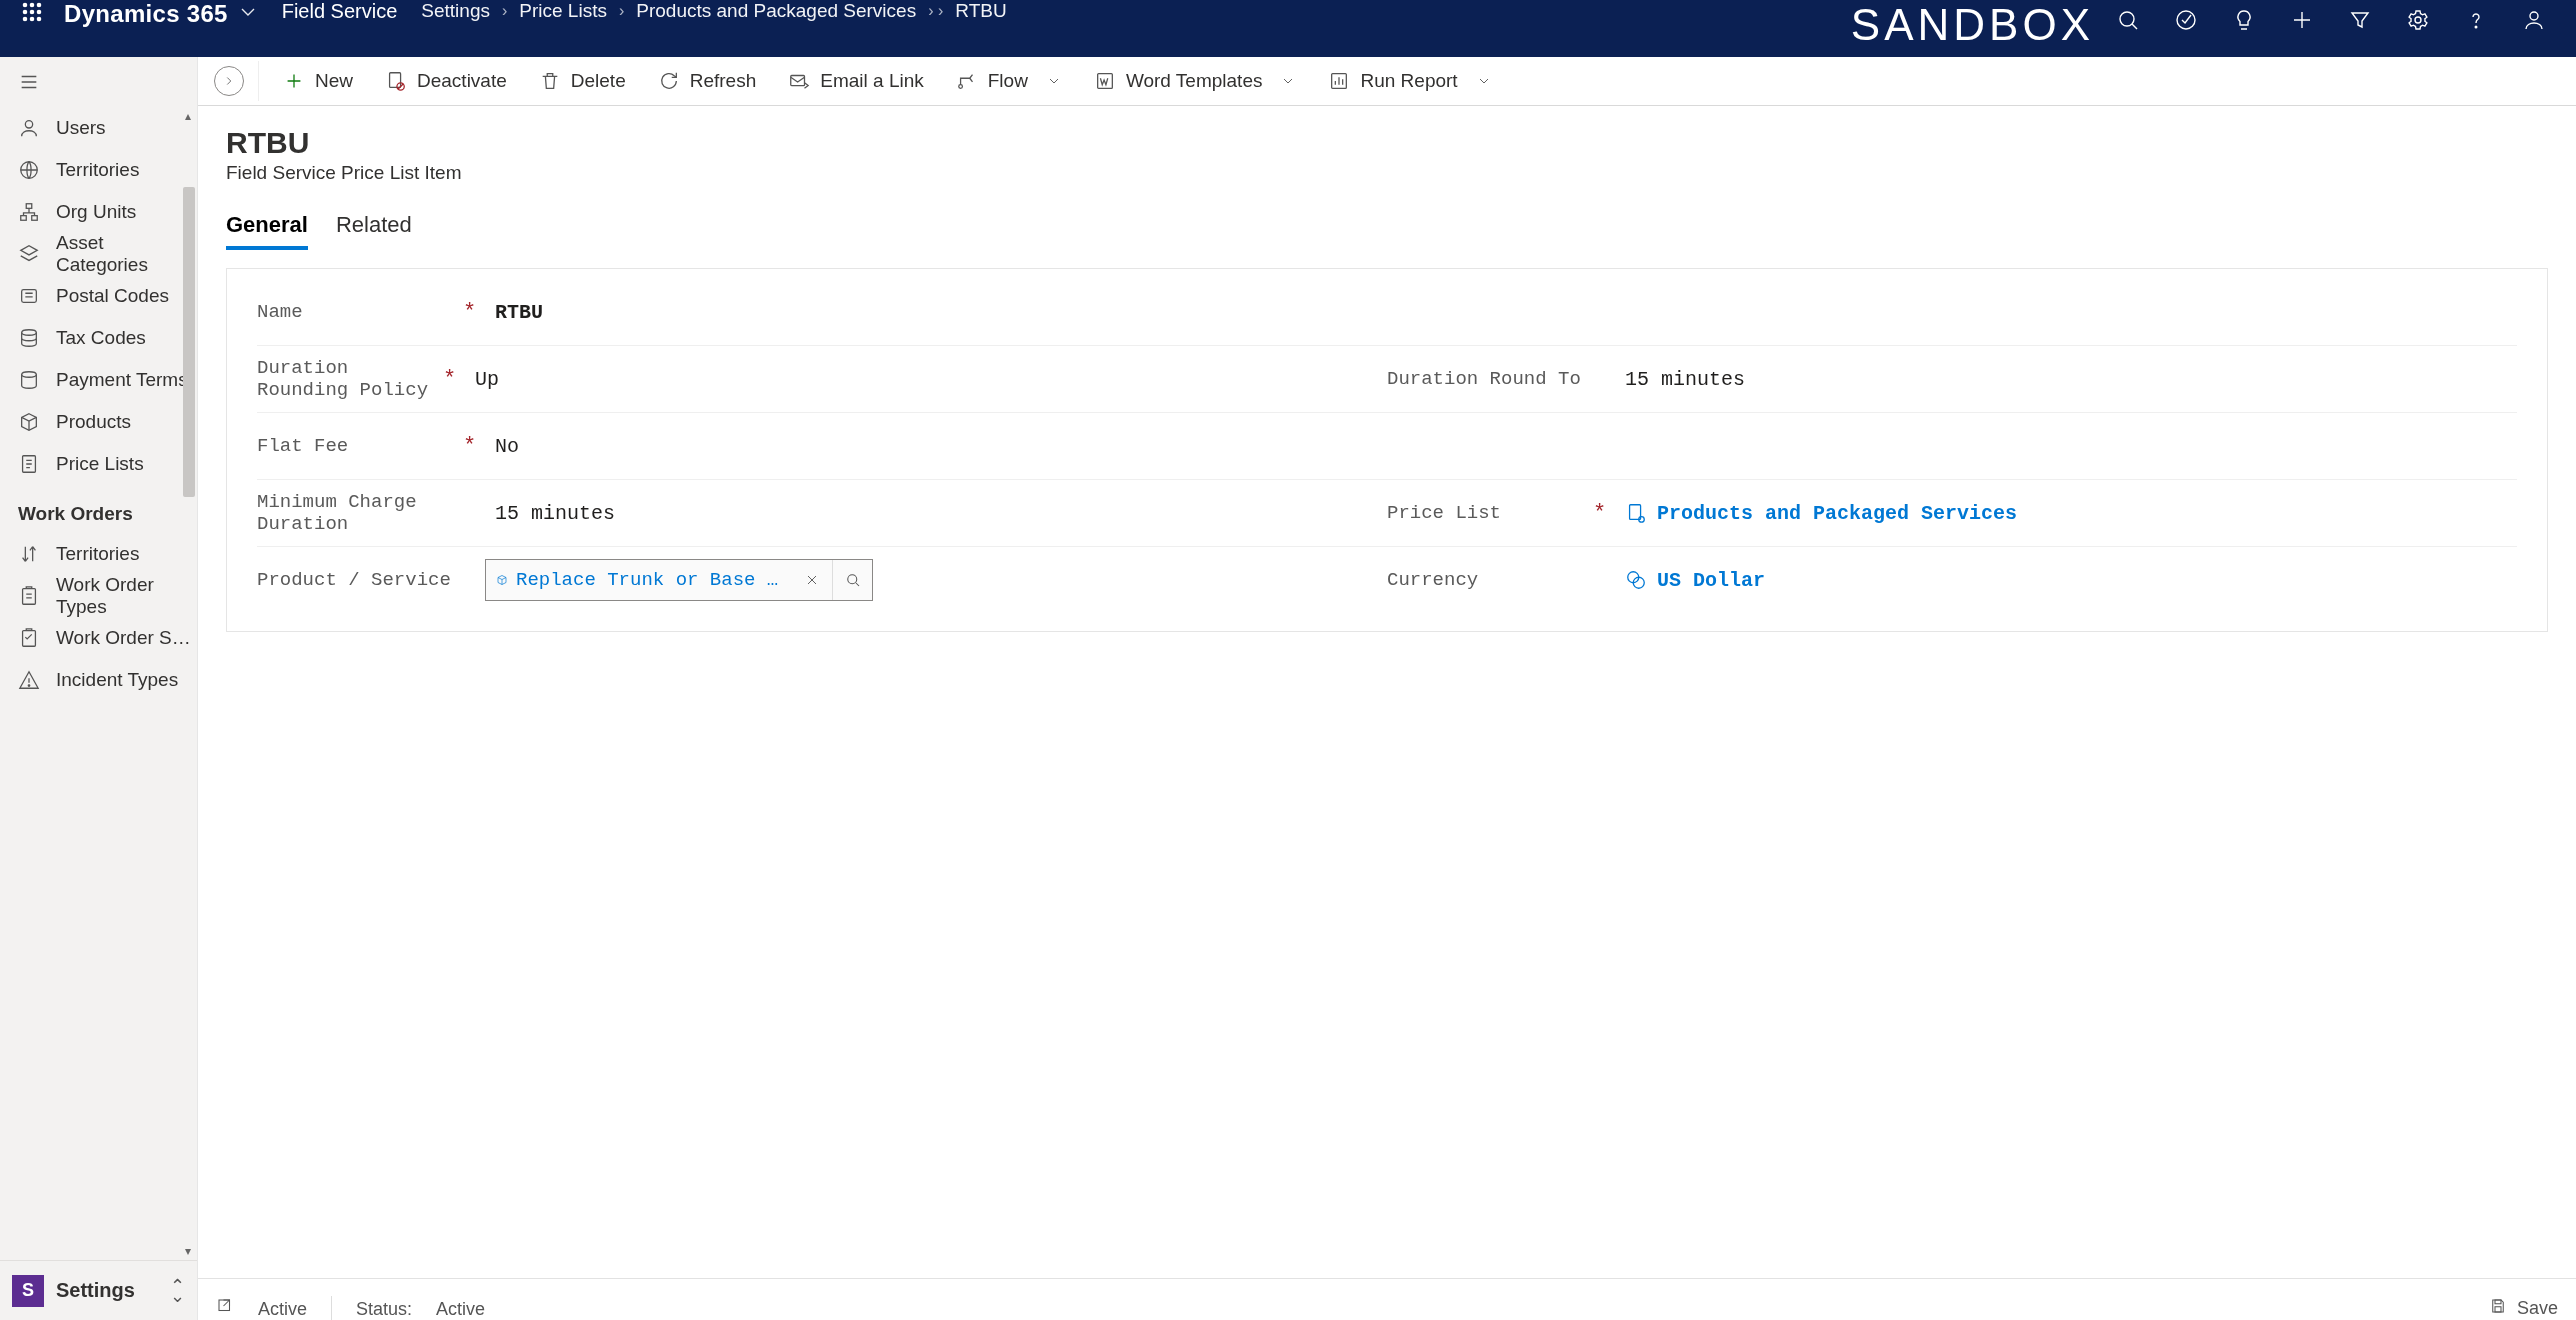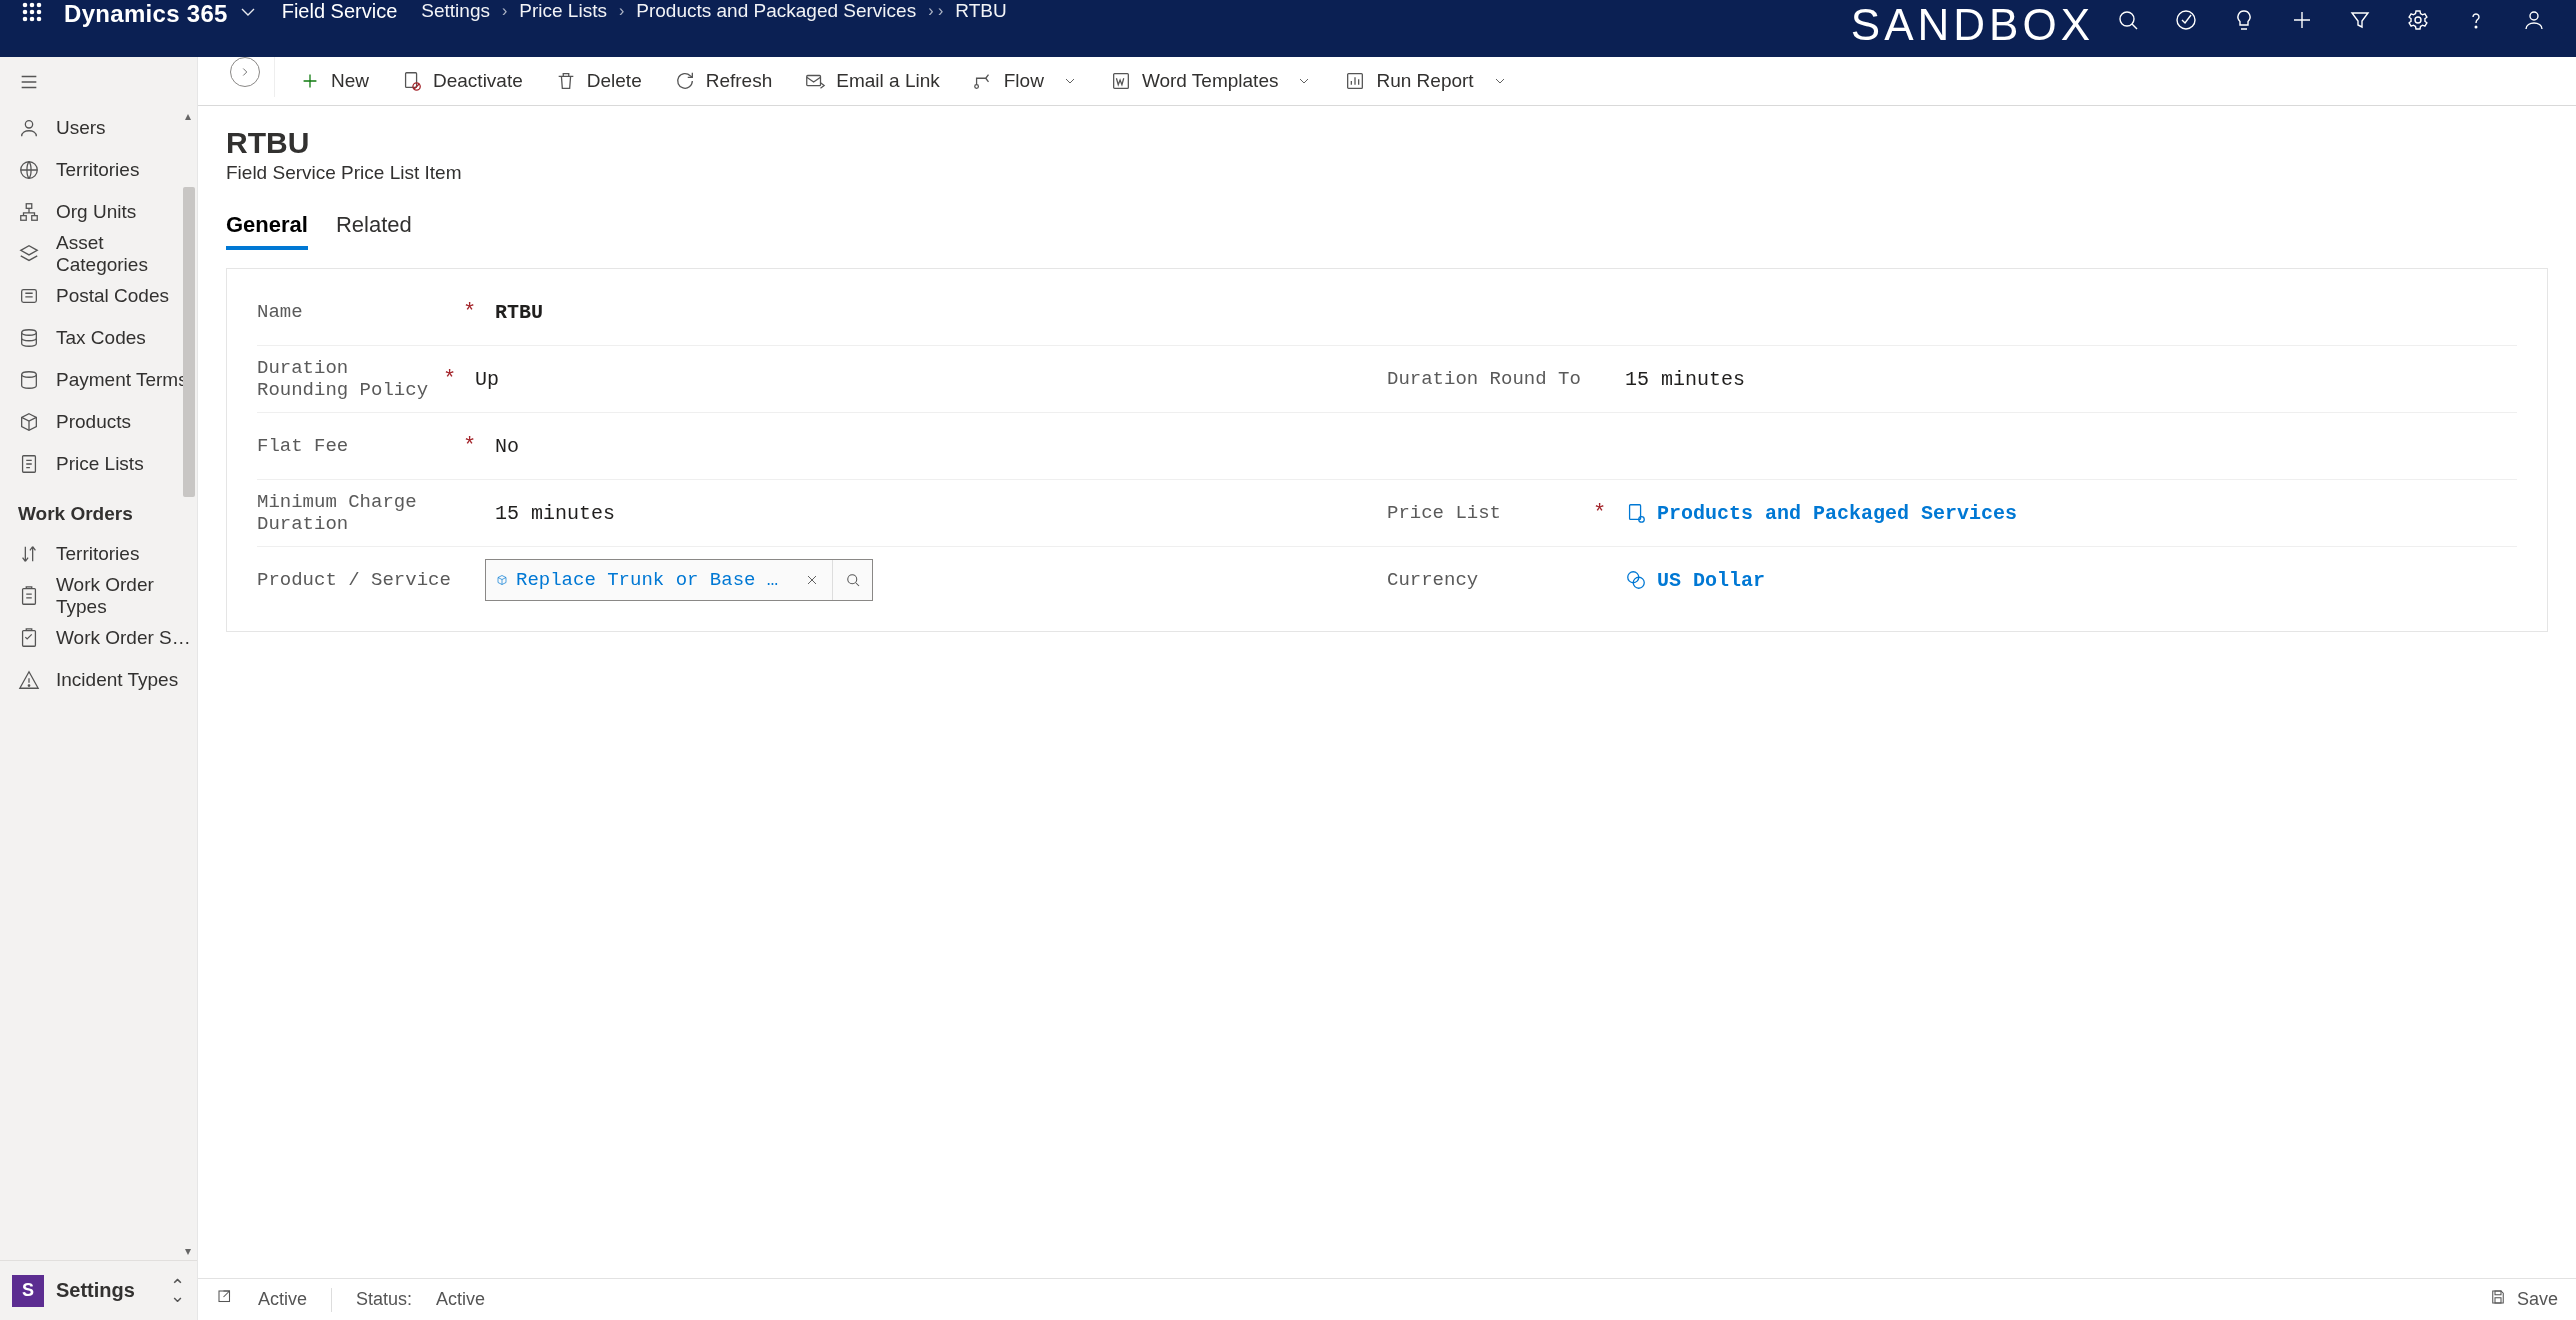--- a/index.html
+++ b/index.html
@@ -42,21 +42,21 @@
   .sb-arrow { position:absolute; right:3px; font-size:12px; color:#666; width:12px; text-align:center;}
   .sb-arrow.up { top:2px;} .sb-arrow.down{ bottom:2px;}
   .sb-item { display:flex; align-items:center; gap:16px; height:42px; padding-left:18px; font-size:19px; color:#323130; cursor:pointer;}
   .sb-group { font-weight:600; font-size:19px; padding:18px 0 8px 18px; }
   .sb-item svg { flex:none; }
   .area-switch { height:60px; border-top:1px solid #e1dfdd; display:flex; align-items:center; gap:12px; padding:0 12px;}
   .area-badge { width:32px; height:32px; background:#5c2d91; color:#fff; display:flex; align-items:center; justify-content:center; font-weight:600; font-size:18px;}
   .area-switch .label { font-weight:600; font-size:20px; flex:1;}
   .area-switch .updown { font-size:18px; color:#555; line-height:10px; display:flex; flex-direction:column; gap:0;}
   .main { flex:1; display:flex; flex-direction:column; position:relative;}
-  .cmdbar { height:49px; border-bottom:1px solid #d9d9d9; display:flex; padding-left:26px; gap:4px; font-size:19px;}
+  .cmdbar { height:49px; border-bottom:1px solid #d9d9d9; display:flex; align-items:center; padding-left:10px; gap:4px; font-size:19px;}
   .cmd { display:flex; align-items:center; gap:10px; padding:6px 14px; border-radius:3px; cursor:pointer;}
   .cmd svg{ flex:none;}
   .go-circle { width:30px;height:30px;border:1px solid #8a8886;border-radius:50%;display:flex;align-items:center;justify-content:center;margin:0 10px 0 6px;}
   .content { flex:1; padding:20px 28px 10px 28px; overflow:auto;}
   .record-title { font-size:30px; font-weight:600;}
   .record-sub { font-size:19px; color:#323130; margin-top:2px;}
   .tabs { display:flex; gap:28px; margin-top:28px; }
   .tab { font-size:22px; padding-bottom:8px; cursor:pointer;}
   .tab.active { font-weight:600; color:#000; border-bottom:4px solid var(--accent);}
   .form-card { border:1px solid #e5e5e5; margin-top:18px; background:#fff;}
@@ -68,21 +68,21 @@
   .lbl { width:200px; font-size:19px; color:#5a5a5a; padding:8px 0;}
   .req { color:#a4262c; font-size:22px; width:16px; text-align:left;}
   .val { font-size:20px; color:#201f1e; padding-left:10px;}
   .val.bold{ font-weight:600;}
   .link { color:var(--link); font-weight:600;}
   .lookup-box { display:flex; align-items:center; border:1px solid #8a8886; background:#fafafa; height:42px; width:388px; }
   .lookup-box .pill { display:flex; align-items:center; gap:8px; padding:0 10px; color:var(--link); font-size:19px; overflow:hidden; white-space:nowrap; text-overflow:ellipsis; flex:1;}
   .lookup-box .xbtn, .lookup-box .sbtn { width:40px; display:flex; align-items:center; justify-content:center; height:100%;}
   .lookup-box .sbtn{ border-left:1px solid #ddd;}
   .iconlink { display:flex; align-items:center; gap:10px;}
-  .statusbar { height:42px; border-top:1px solid #e2e2e2; display:flex; align-items:center; padding:0 18px; font-size:18px; color:#555; gap:24px;}
+  .statusbar { height:42px; border-top:1px solid #e2e2e2; display:flex; align-items:flex-end; padding:0 18px; font-size:18px; color:#555; gap:24px;}
   .statusbar .sp { width:1px; height:24px; background:#ddd;}
   .statusbar .right { margin-left:auto; display:flex; align-items:center; gap:10px;}
   .ellipsis { overflow:hidden; white-space:nowrap; text-overflow:ellipsis;}
   svg.ico { width:22px; height:22px; stroke:#555; fill:none; stroke-width:1.4;}
   .topbar svg.ico{ width:24px;height:24px; stroke:#fff;}
 </style>
 </head>
 <body>
 
 <div class="topbar">

